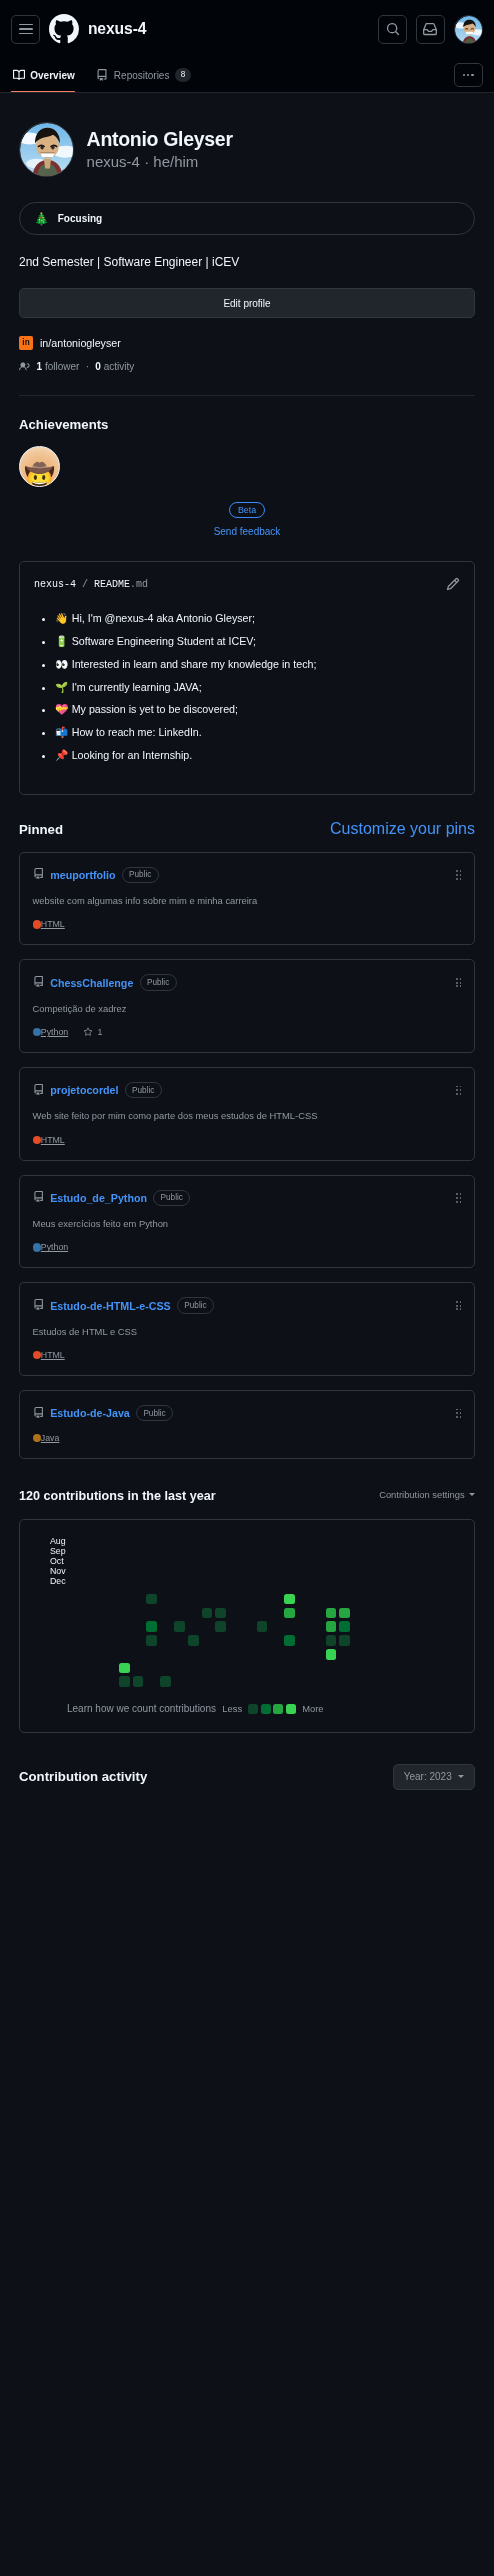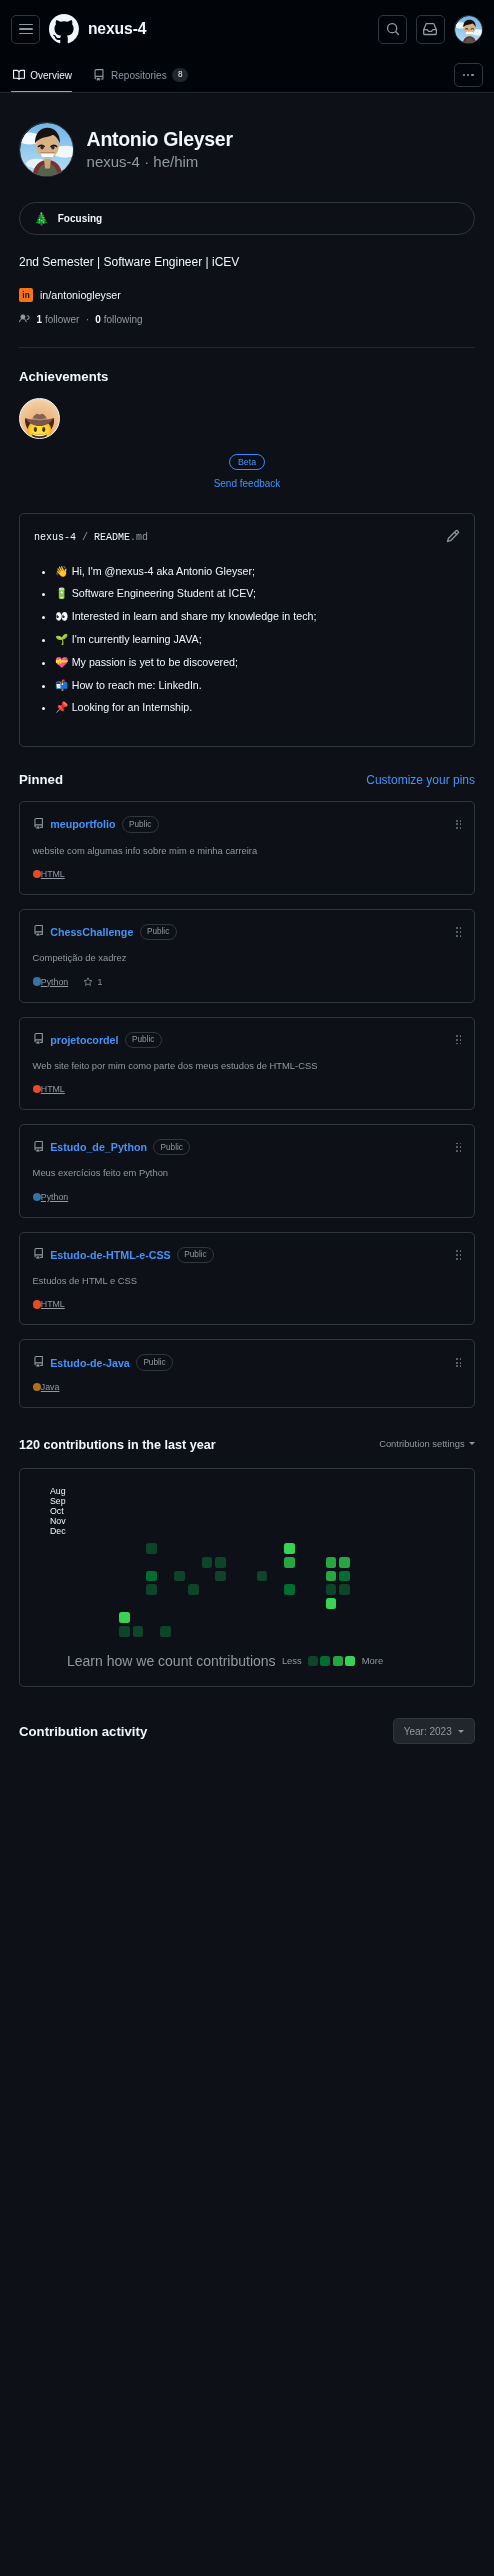--- a/index.html
+++ b/index.html
@@ -53,21 +53,21 @@
     padding: 0 11.3px;
     border-bottom: 0.6px solid #21262d;
   }
   .tab {
     display: flex; align-items: center; gap: 5.7px;
     padding: 0 8.8px 0 1.3px;
     margin-right: 11.3px;
     color: #9198a1; font-size: 10px;
     position: relative; cursor: pointer;
   }
-  .tab.active { color: #f0f6fc; font-weight: normal; }
+  .tab.active { color: #f0f6fc; font-weight: bold; }
   .tab.active::after {
     content: ""; position: absolute; left: 0; right: 8.8px; bottom: 0;
     height: 1.3px; background: #f78166; border-radius: 1.3px;
   }
   .counter {
     background: #21262d; color: #f0f6fc; font-size: 8.2px;
     border-radius: 12.6px; padding: 1.3px 5.7px; line-height: 1.4;
   }
   .tabrow-spacer { flex: 1 1 auto; }
   .kebab-btn {
@@ -155,21 +155,21 @@
   .readme-list li {
     color: #f0f6fc; font-size: 10.7px; line-height: 1.72; margin-bottom: 4.4px;
   }
   .readme-list li::marker { color: #f0f6fc; }
 
   
   .pinned-head {
     margin-top: 25px; display: flex; align-items: baseline; justify-content: space-between;
   }
   .pinned-title { color: #f0f6fc; font-size: 13.2px; font-weight: bold; }
-  .customize-link { color: #4493f8; font-size: 12px; cursor: pointer; }
+  .customize-link { color: #4493f8; font-size: 16px; cursor: pointer; }
 
   .pin-card {
     margin-top: 14px;
     border: 0.6px solid #30363d; border-radius: 5px;
     padding: 14px 12.6px 15px 12.6px;
   }
   .pin-top { display: flex; align-items: center; gap: 6.3px; }
   .repo-name { color: #4493f8; font-size: 10.7px; font-weight: bold; cursor: pointer; }
   .pill {
     border: 0.6px solid #30363d; border-radius: 12.6px;
@@ -195,21 +195,21 @@
   .graph-card {
     margin-top: 14px; border: 0.6px solid #30363d; border-radius: 5px;
     padding: 16.3px 15px 17.6px 15px;
   }
   .months { display: flex; color: #f0f6fc; font-size: 8.8px; margin-left: 15px; flex-direction: column; }
   .month { width: 82px; }
   .grid { display: flex; gap: 3.1px; margin-top: 7.5px; margin-left: 15px; }
   .wk { display: flex; flex-direction: column; gap: 3.1px; }
   .cell { width: 10.7px; height: 10.7px; border-radius: 2.5px; background: transparent; }
   .legend { display: flex; align-items: center; gap: 6.3px; margin-top: 16.3px; flex-wrap: nowrap; }
-  .legend-learn { color: #9198a1; font-size: 14px; cursor: pointer; padding-left: 32px; }
+  .legend-learn { color: #9198a1; font-size: 10px; cursor: pointer; padding-left: 32px; }
   .legend-less, .legend-more { color: #9198a1; font-size: 9.4px; }
   .legend-cells { display: flex; gap: 2.5px; }
   .legend-cells .cell { width: 10px; height: 10px; }
 
   .activity-head {
     margin-top: 31px; display: flex; align-items: center; justify-content: space-between;
   }
   .activity-title { color: #f0f6fc; font-size: 13.2px; font-weight: bold; }
   .year-btn {
     background: #21262d; border: 0.6px solid #30363d; border-radius: 5px;
@@ -343,38 +343,39 @@
     </div>
   </div>
 
   <div class="status-box">
     <span class="status-emoji">🎄</span>
     <span class="status-text">Focusing</span>
   </div>
 
   <div class="bio">2nd Semester | Software Engineer | iCEV</div>
 
+  <div class="edit-btn">Edit profile</div>
 
   <div class="social-row">
     <span class="li-badge">in</span>
     <span class="social-text">in/antoniogleyser</span>
   </div>
 
   <div class="follow-row">
     <svg width="11.3" height="11.3" viewBox="0 0 16 16">
       <path fill="#9198a1" d="M2 5.5a3.5 3.5 0 1 1 5.898 2.549 5.508 5.508 0 0 1 3.034 4.084.75.75 0 1 1-1.482.235 4 4 0 0 0-7.9 0 .75.75 0 0 1-1.482-.236A5.507 5.507 0 0 1 3.102 8.05 3.493 3.493 0 0 1 2 5.5ZM11 4a.75.75 0 0 1 .75-.75 3.25 3.25 0 0 1 0 6.5.75.75 0 0 1 0-1.5 1.75 1.75 0 1 0 0-3.5A.75.75 0 0 1 11 4Z"></path>
     </svg>
     <span>
       <b>1</b>
       <span>follower</span>
     </span>
     <span>·</span>
     <span>
       <b>0</b>
-      <span>following</span>
+      <span>activity</span>
     </span>
   </div>
 
   <div class="divider"></div>
 
   <div class="sec-title">Achievements</div>
   <div class="achievement-badge">
     <span class="ach-emoji">🤠</span>
   </div>
   <div class="beta-row">

